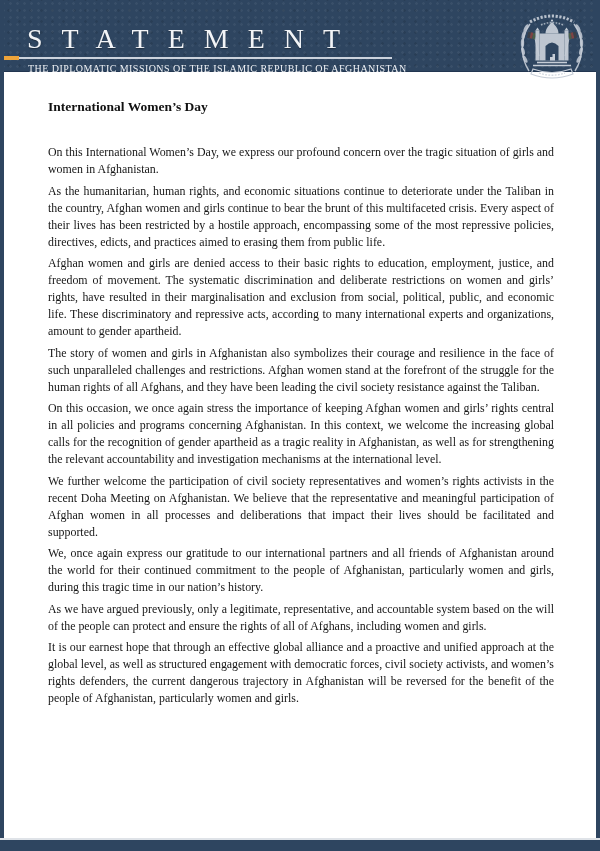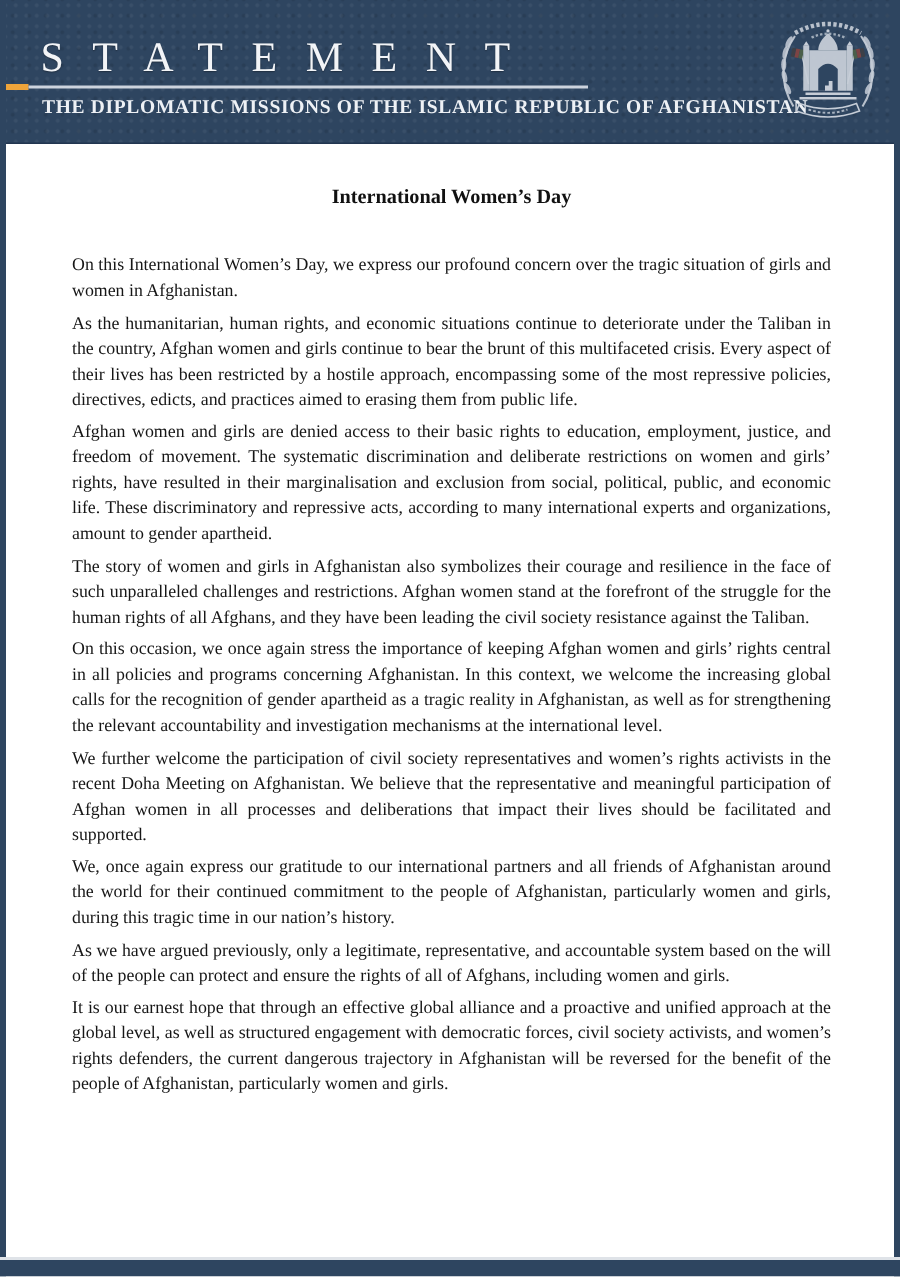--- a/index.html
+++ b/index.html
@@ -33,21 +33,21 @@
     left: 0; right: 0; bottom: 0;
     height: 13px;
     background: #2e4560;
     border-top: 2px solid #dfe3e8;
     z-index: 6;
   }
   
   .header {
     position: relative;
     width: 600px;
-    height: 96px;
+    height: 72px;
     background-color: #2e4560;
     background-image:
       radial-gradient(rgba(255,255,255,0.055) 1px, transparent 1.6px),
       radial-gradient(rgba(0,0,0,0.10) 1px, transparent 1.6px);
     background-size: 7px 7px, 11px 11px;
     background-position: 0 0, 3px 5px;
     border-bottom: 1px solid #223650;
     z-index: 4;
   }
   .statement-title {
@@ -78,40 +78,39 @@
     flex: 1;
     height: 2px;
     margin-top: 1px;
     background: #ccd3dd;
   }
   .header-subtitle {
     position: absolute;
     left: 28px;
     top: 63px;
     color: #eef1f5;
-    font-size: 13px;
-    font-weight: bold;
+    font-size: 10px;
+    font-weight: normal;
     letter-spacing: 0.45px;
     white-space: nowrap;
   }
   .emblem {
     position: absolute;
     top: 7px;
     right: 13px;
     width: 70px;
     height: 76px;
   }
   
   .doc {
     position: relative;
     padding: 26px 46px 0 48px;
     z-index: 1;
   }
   .doc-title, .doc-date {
-    text-align: center;
     font-weight: bold;
     font-size: 13.5px;
     line-height: 18px;
     color: #111111;
   }
   .paragraphs { margin-top: 28px; }
   .paragraphs p {
     font-size: 11.9px;
     line-height: 17px;
     text-align: justify;

